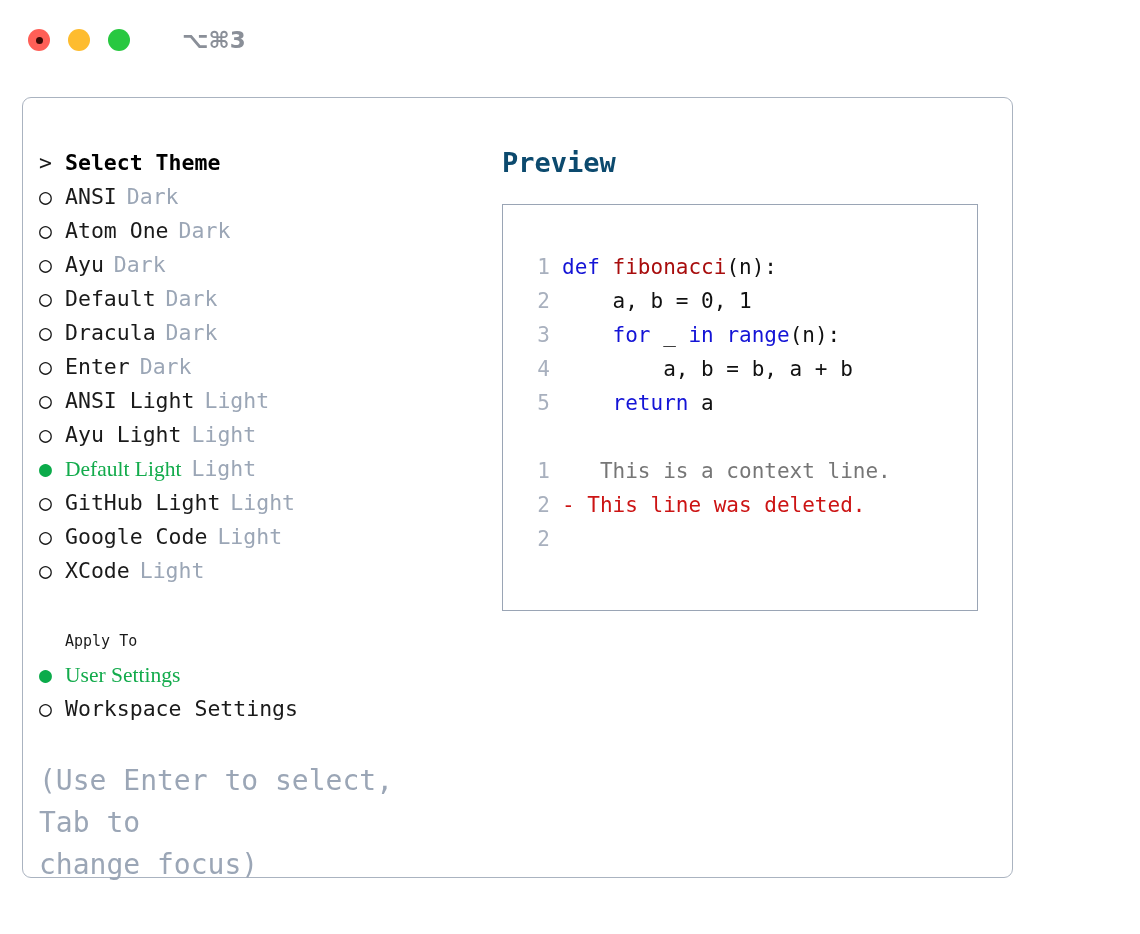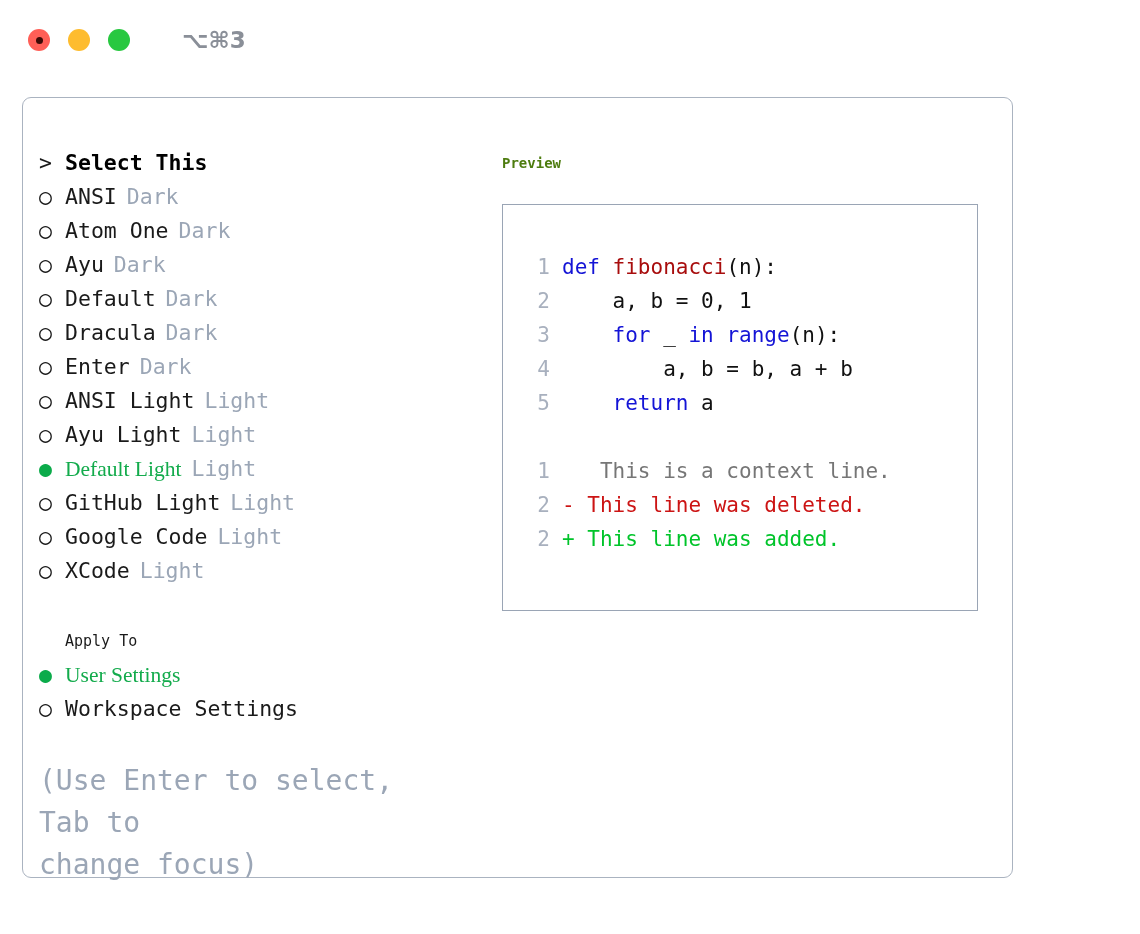--- a/index.html
+++ b/index.html
@@ -153,24 +153,24 @@
 
   
   .right-col {
     position: absolute;
     left: 479px;
     top: 48px;
     width: 490px;
   }
 
   .preview-title {
-    font-size: 14px;
+    font-size: 27px;
     line-height: 34px;
     font-weight: 700;
-    color: #4d7c0f;
+    color: #0c4a6e;
     white-space: pre;
   }
 
   .preview-box {
     margin-top: 24px;
     width: 476px;
     height: 407px;
     border: 1.6px solid #9aa5b5;
     box-sizing: border-box;
     background: #ffffff;
@@ -226,21 +226,21 @@
     <div class="shortcut">⌥⌘3</div>
   </div>
 
   <div class="card">
     <div class="card-inner">
 
       <div class="left-col">
 
         <div class="row header-row">
           <span class="marker">&gt;</span>
-          <span class="label">Select This</span>
+          <span class="label">Select Theme</span>
         </div>
 
         <div id="theme-list">
             <div class="row"><span class="marker">○</span><span class="label">ANSI</span><span class="tag">Dark</span></div>
             <div class="row"><span class="marker">○</span><span class="label">Atom One</span><span class="tag">Dark</span></div>
             <div class="row"><span class="marker">○</span><span class="label">Ayu</span><span class="tag">Dark</span></div>
             <div class="row"><span class="marker">○</span><span class="label">Default</span><span class="tag">Dark</span></div>
             <div class="row"><span class="marker">○</span><span class="label">Dracula</span><span class="tag">Dark</span></div>
             <div class="row"><span class="marker">○</span><span class="label">Enter</span><span class="tag">Dark</span></div>
             <div class="row"><span class="marker">○</span><span class="label">ANSI Light</span><span class="tag">Light</span></div>
@@ -276,21 +276,21 @@
                 <div class="code-line"><span class="lnum">1</span><span class="code-text"><span class="tok-kw">def </span><span class="tok-fn">fibonacci</span><span class="tok-pl">(n):</span></span></div>
                 <div class="code-line"><span class="lnum">2</span><span class="code-text"><span class="tok-pl">    a, b = 0, 1</span></span></div>
                 <div class="code-line"><span class="lnum">3</span><span class="code-text"><span class="tok-pl">    </span><span class="tok-kw">for</span><span class="tok-pl"> _ </span><span class="tok-kw">in</span><span class="tok-pl"> </span><span class="tok-kw">range</span><span class="tok-pl">(n):</span></span></div>
                 <div class="code-line"><span class="lnum">4</span><span class="code-text"><span class="tok-pl">        a, b = b, a + b</span></span></div>
                 <div class="code-line"><span class="lnum">5</span><span class="code-text"><span class="tok-pl">    </span><span class="tok-kw">return</span><span class="tok-pl"> a</span></span></div>
               </div>
             <div class="diff-gap"></div>
             <div id="diff-lines">
                 <div class="code-line"><span class="lnum">1</span><span class="diff-ctx"><span> </span><span>  This is a context line.</span></span></div>
                 <div class="code-line"><span class="lnum">2</span><span class="diff-del"><span>-</span><span> This line was deleted.</span></span></div>
-                <div class="code-line"><span class="lnum">2</span><span class="diff-add"><span>+</span><span> This line was added.</span></span></div>
+                <div class="code-line"><span class="lnum">2</span></div>
               </div>
           </div>
         </div>
       </div>
 
     </div>
   </div>
 </div>
 
 </body></html>

